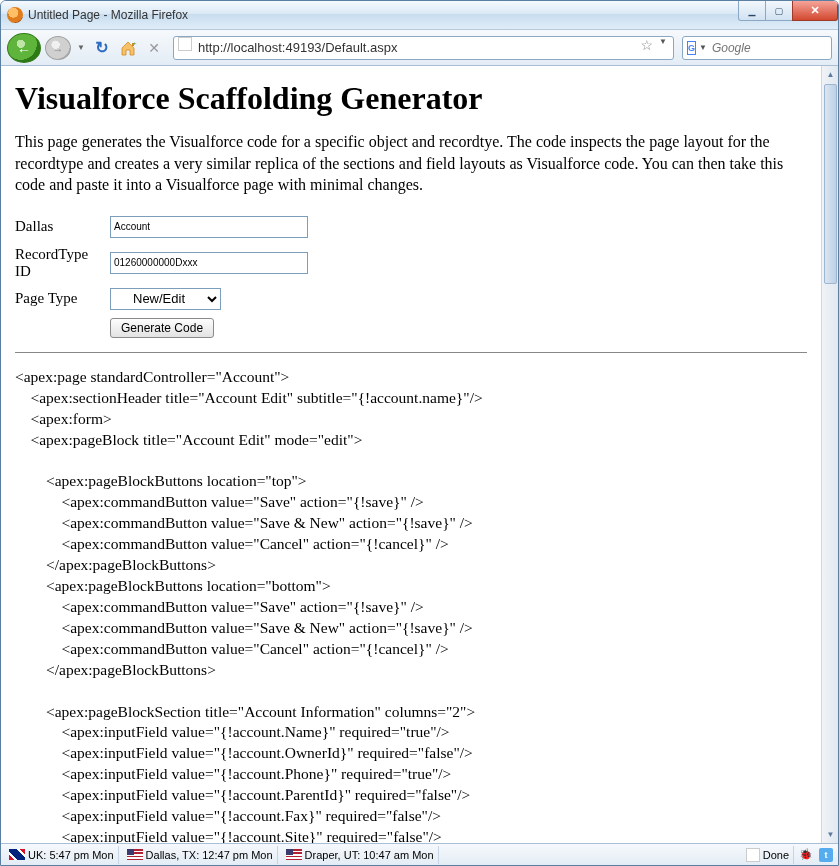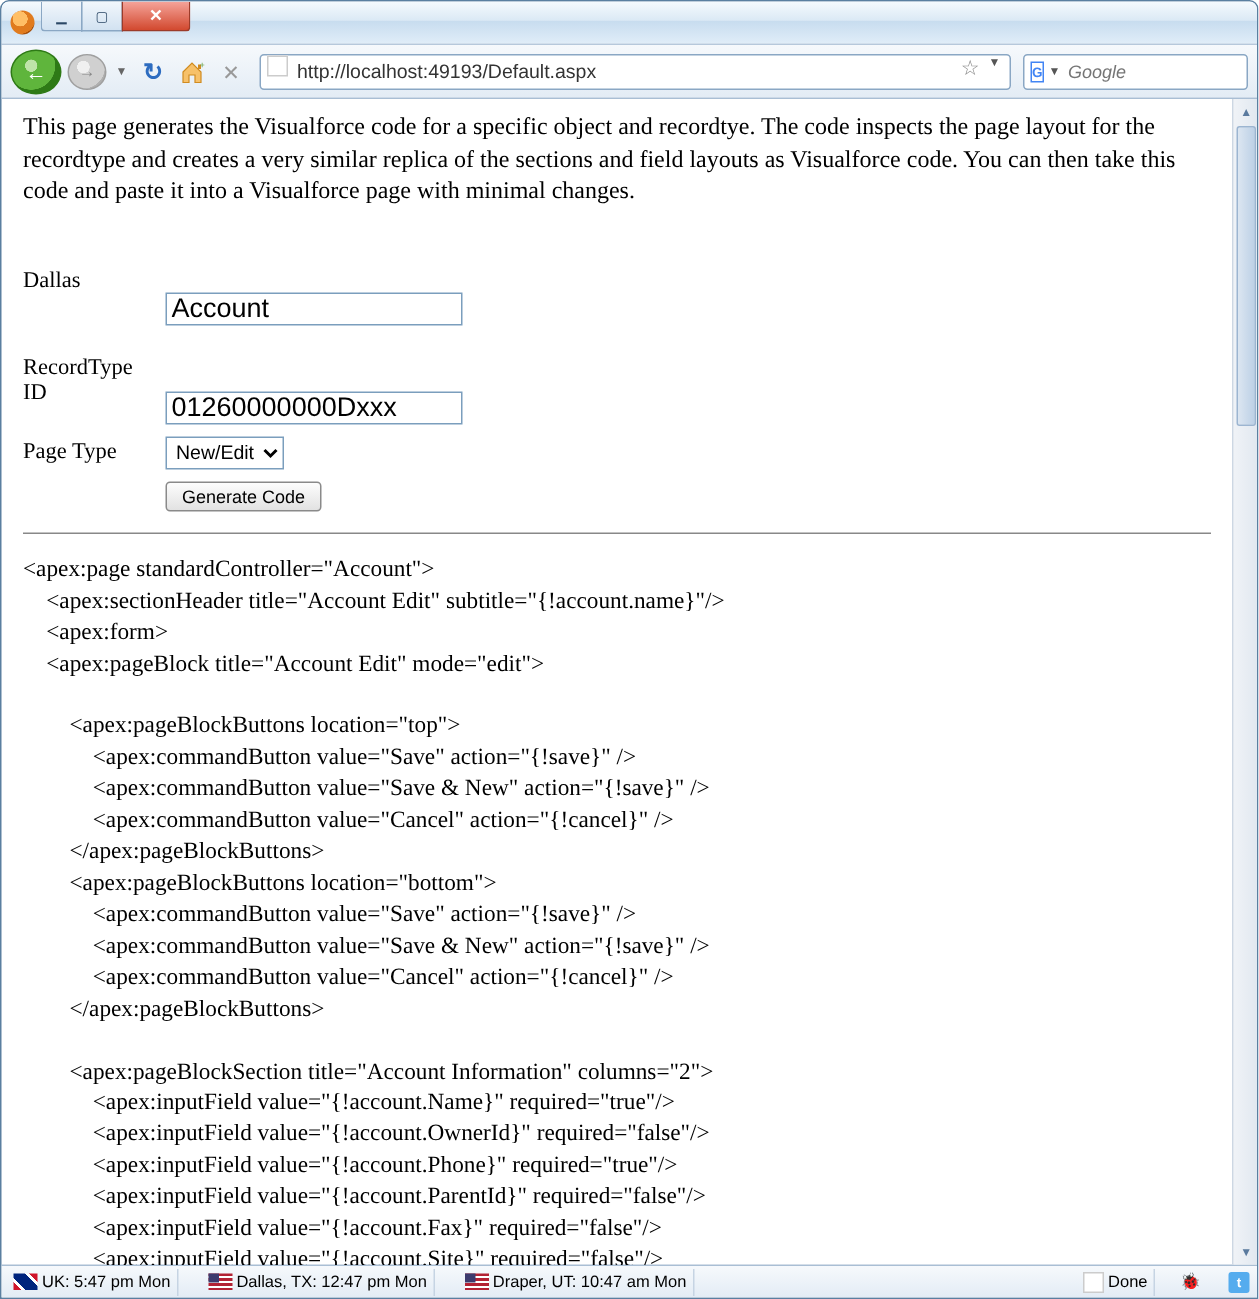--- a/index.html
+++ b/index.html
@@ -39,51 +39,52 @@
 .searchbox input { flex:1; border:none; outline:none; font-size:12px; color:#999; font-style:italic; background:transparent; }
 
 
 .content { flex:1; overflow:auto; position:relative; }
 .content-inner { padding: 8px 14px; font-family: "Times New Roman", serif; font-size: 16px; color:#000; }
 .content-inner h1 { font-size: 32px; font-weight:bold; margin: 6px 0 14px 0; }
 .content-inner p.desc { margin: 0 0 16px 0; line-height: 1.35; }
 .form-table { border-collapse: collapse; margin-bottom: 10px; }
 .form-table td { padding: 4px 6px 4px 0; vertical-align: middle; font-size:15px; }
 .form-table td.label { width: 95px; }
-.text-input { width: 198px; height: 22px; border:1px solid #7b9ebd; padding: 1px 3px; font-family: Arial, sans-serif; font-size: 18px; margin-top: 36px; }
-.select-input { height: 22px; border:1px solid #7b9ebd; font-family: Arial, sans-serif; font-size: 13px; background:#fff; padding:1px 2px; }
+.text-input { width: 198px; height: 22px; border:1px solid #7b9ebd; padding: 1px 3px; font-family: Arial, sans-serif; font-size: 10px; }
+.select-input { height: 22px; border:1px solid #7b9ebd; font-family: Arial, sans-serif; font-size: 13px; background:#fff; padding:1px 18px; }
 .gen-btn { padding: 2px 10px; border:1px solid #8a8a8a; border-radius:3px; background: linear-gradient(to bottom,#fdfdfd,#e2e2e2); font-family: Arial, sans-serif; font-size: 12px; }
 hr { border:none; border-top:1px solid #888; margin: 10px 0 14px 0; }
 .code { font-family: "Times New Roman", serif; font-size: 15.5px; line-height: 1.35; white-space: pre; }
 
 
 .scroll-rail { position:absolute; right:0; top:0; width:17px; height:100%; background: linear-gradient(to right,#f0f3f7,#e1e8f0); border-left:1px solid #cdd7e3; }
 .scroll-thumb { position:absolute; left:2px; width:13px; background: linear-gradient(to right,#dce6f1,#bcd0e6); border:1px solid #9cb5d1; border-radius:2px; }
 .scroll-arrow { position:absolute; left:0; width:17px; height:17px; display:flex; align-items:center; justify-content:center; font-size:8px; color:#5a7a9e; }
 
 
-.statusbar { height: 22px; background: linear-gradient(to bottom,#f6f9fc,#e3ecf5); border-top:1px solid #a9bed4; display:flex; align-items:center; font-size:11px; padding: 0 4px; gap:16px; }
+.statusbar { height: 22px; background: linear-gradient(to bottom,#f6f9fc,#e3ecf5); border-top:1px solid #a9bed4; display:flex; align-items:center; font-size:11px; padding: 0 4px; gap:4px; }
 .status-seg { display:flex; align-items:center; gap:3px; padding: 0 4px; border-right:1px solid #c6d4e3; height:18px; }
 .status-seg:last-child { border-right:none; }
 .flag { width:16px; height:11px; display:inline-block; }
 .flag.uk { background: linear-gradient(45deg,#cf142b 20%,#fff 20% 30%,#00247d 30% 70%,#fff 70% 80%,#cf142b 80%); }
 .flag.us { background: linear-gradient(to bottom,#b22234 0 15%,#fff 15% 30%,#b22234 30% 45%,#fff 45% 60%,#b22234 60% 75%,#fff 75% 90%,#b22234 90% 100%); position:relative; }
 .flag.us::before { content:""; position:absolute; left:0; top:0; width:7px; height:6px; background:#3c3b6e; }
 .spacer { flex:1; }
 .done-icon { width:14px; height:14px; background:#fff; border:1px solid #ccc; }
 .corner { width:16px; height:16px; display:flex; align-items:center; justify-content:center; }
 .tw-icon { width:14px; height:14px; background:#55acee; border-radius:2px; color:#fff; font-size:9px; font-weight:bold; display:flex; align-items:center; justify-content:center; }
 .bug-icon { color:#666; font-size:11px; }
 </style>
 </head>
 <body>
 
 <div class="window-frame">
   <div class="titlebar">
     <div class="titlebar-icon"></div>
+    <div class="titlebar-text">Untitled Page - Mozilla Firefox</div>
     <div class="win-controls">
       <div class="win-btn min">▁</div>
       <div class="win-btn">▢</div>
       <div class="win-btn close">✕</div>
     </div>
   </div>
 
 
   <div class="navbar">
     <div class="nav-back">←</div>
@@ -112,20 +113,21 @@
     </div>
   </div>
 
   <div class="content">
     <div class="scroll-rail">
       <div class="scroll-arrow" style="top:0">▲</div>
       <div class="scroll-thumb" style="top:18px;height:200px"></div>
       <div class="scroll-arrow" style="bottom:0">▼</div>
     </div>
     <div class="content-inner" style="margin-right:17px">
+      <h1>Visualforce Scaffolding Generator</h1>
       <p class="desc">This page generates the Visualforce code for a specific object and recordtye. The code inspects the page layout for the recordtype and creates a very similar replica of the sections and field layouts as Visualforce code. You can then take this code and paste it into a Visualforce page with minimal changes.</p>
       <table class="form-table">
         <tbody>
             <tr>
           <td class="label">Dallas</td>
           <td><input class="text-input" type="text" value="Account" style=""></td>
         </tr>
         <tr>
           <td class="label">RecordType ID</td>
           <td><input class="text-input" type="text" value="01260000000Dxxx" style=""></td>

